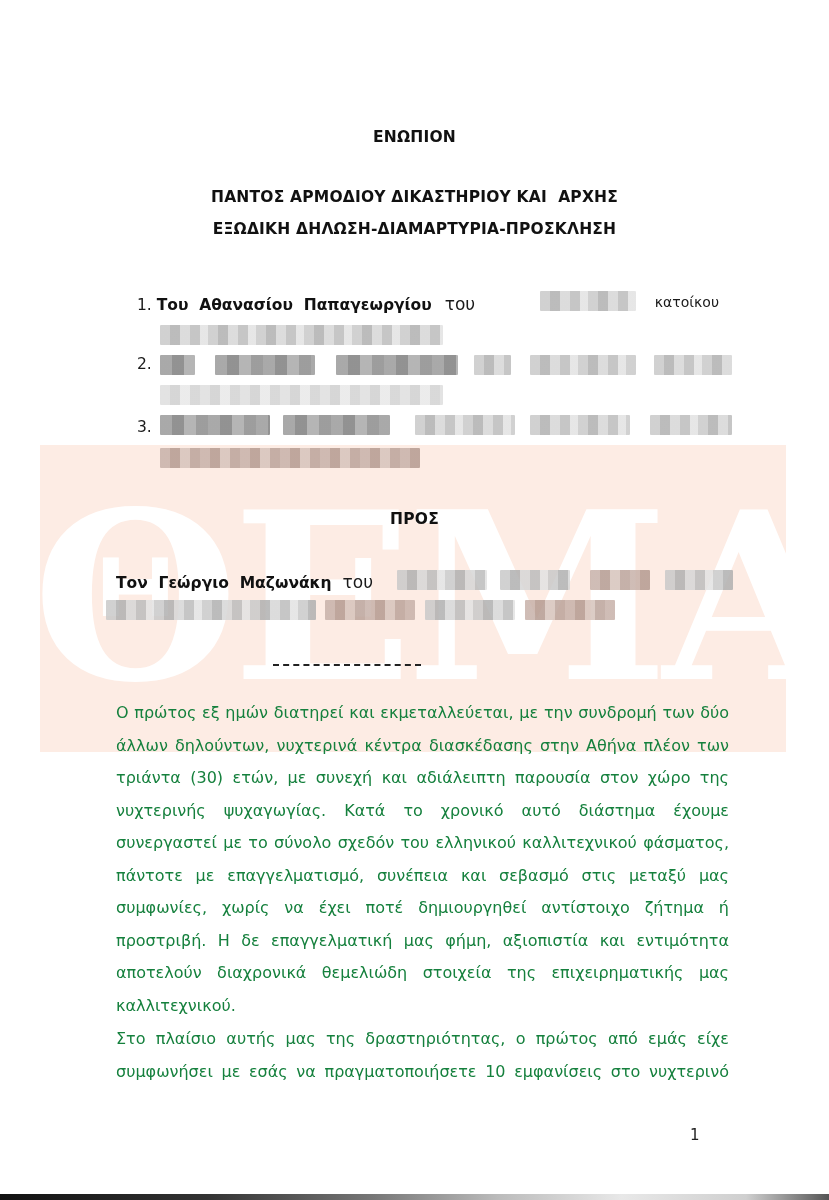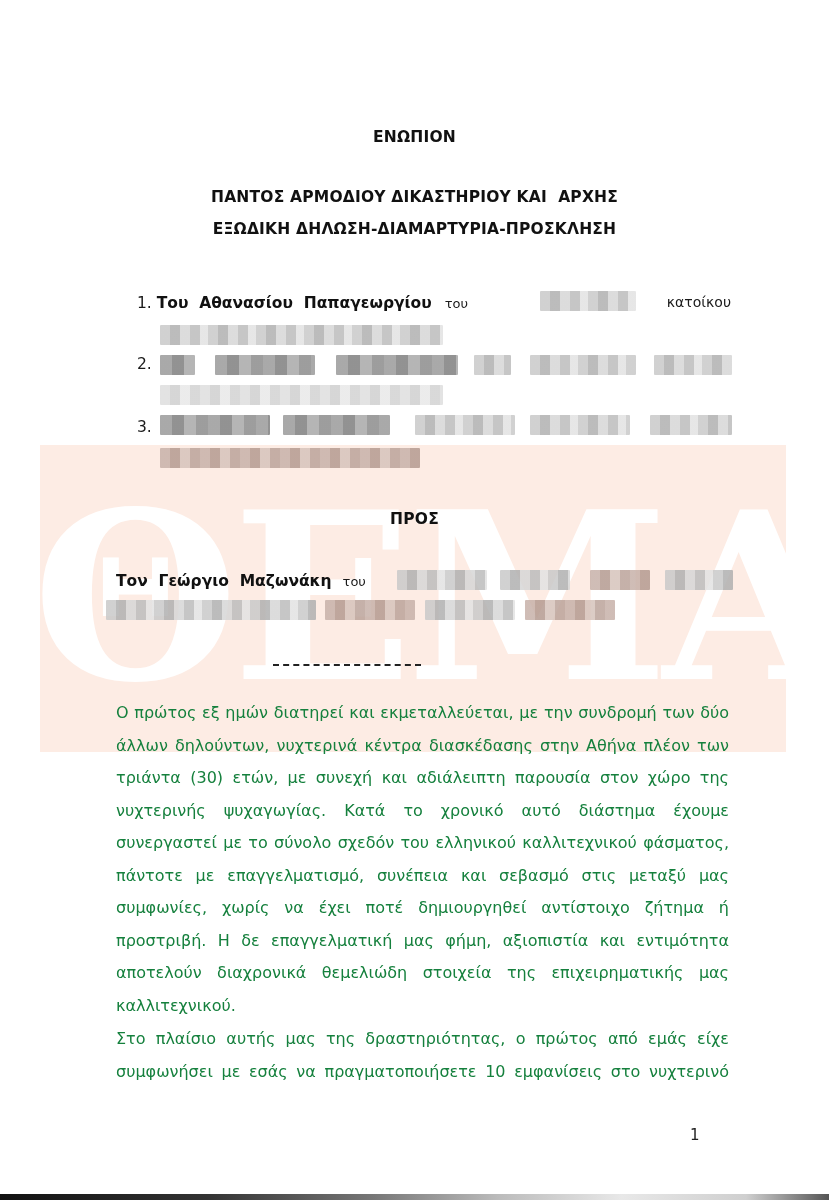--- a/index.html
+++ b/index.html
@@ -30,21 +30,21 @@
     font-weight: bold; font-size: 15.5px; letter-spacing: 0.2px;
     color: #111;
   }
   .h1 { top: 128px; }
   .h2 { top: 188px; text-align: center; }
   .h3 { top: 220px; }
   .h4 { top: 510px; }
 
   .line { position: absolute; font-size: 15.5px; white-space: nowrap; color: #1a1a1a; }
   .bold { font-weight: bold; color: #111; }
-  .small-caps { font-size: 13px; }
+  .small-caps { font-size: 17px; }
 
   .blur {
     position: absolute; height: 20px; border-radius: 1px;
     background: repeating-linear-gradient(90deg,
       #c9c9c9 0 10px, #b0b0b0 10px 20px, #d6d6d6 20px 30px, #bcbcbc 30px 40px, #e2e2e2 40px 48px);
     opacity: 0.85;
   }
   .blur.dark {
     background: repeating-linear-gradient(90deg,
       #9a9a9a 0 12px, #7f7f7f 12px 24px, #a8a8a8 24px 36px, #8c8c8c 36px 48px);
@@ -89,21 +89,21 @@
   <div class="wm-text">ΘΕΜΑ</div>
 
   <div class="heading h1">ΕΝΩΠΙΟΝ</div>
   <div class="heading h2" style="white-space:pre;">ΠΑΝΤΟΣ ΑΡΜΟΔΙΟΥ ΔΙΚΑΣΤΗΡΙΟΥ ΚΑΙ  ΑΡΧΗΣ</div>
   <div class="heading h3">ΕΞΩΔΙΚΗ ΔΗΛΩΣΗ-ΔΙΑΜΑΡΤΥΡΙΑ-ΠΡΟΣΚΛΗΣΗ</div>
 
   <div class="line" style="left:137px; top:294px; width:594px;">
     <span>1.</span>
     <span class="bold" style="white-space:pre;">Του  Αθανασίου  Παπαγεωργίου</span>
     <span class="small-caps" style="margin-left:8px;">του</span>
-    <span style="position:absolute; right:0; top:0; font-size:14px;">κατοίκου</span>
+    <span style="position:absolute; right:12px; top:0; font-size:14px;">κατοίκου</span>
   </div>
   <div class="blur" style="left:540px; top:291px; width:96px;"></div>
   <div class="blur" style="left:160px; top:325px; width:283px;"></div>
 
   <div class="line" style="left:137px; top:355px;">2.</div>
   <div class="blur dark" style="left:160px; top:355px; width:35px;"></div>
   <div class="blur dark" style="left:215px; top:355px; width:100px;"></div>
   <div class="blur dark" style="left:336px; top:355px; width:122px;"></div>
   <div class="blur" style="left:474px; top:355px; width:37px;"></div>
   <div class="blur" style="left:530px; top:355px; width:106px;"></div>

